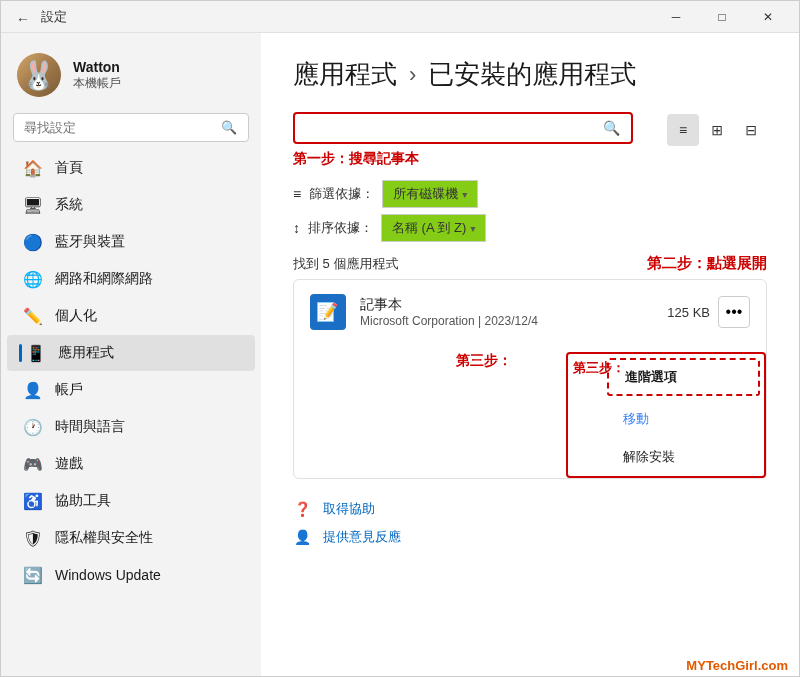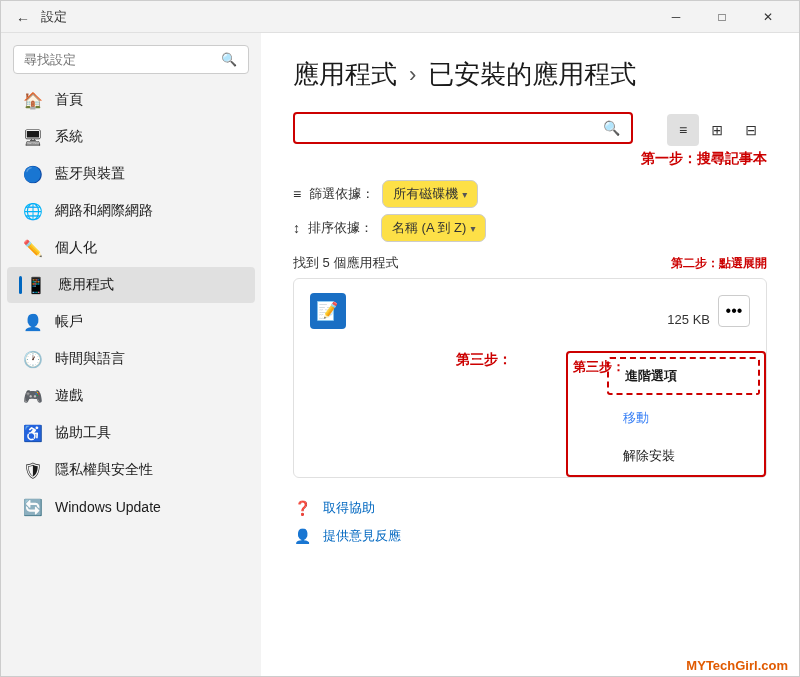--- a/index.html
+++ b/index.html
@@ -42,21 +42,21 @@
     .page-title { font-size: 26px; font-weight: 300; color: #1a1a1a; margin-bottom: 20px; display: flex; align-items: center; gap: 8px; }
     .breadcrumb-sep { font-size: 22px; color: #555; margin: 0 4px; }
 
     
     .app-search-box { display: flex; align-items: center; border: 2px solid #cc0000; border-radius: 4px; padding: 6px 10px; gap: 6px; width: 340px; margin-bottom: 4px; }
     .app-search-box input { border: none; outline: none; font-size: 14px; flex: 1; background: transparent; }
 
     .step-label { font-size: 14px; font-weight: 700; color: #cc0000; margin-bottom: 12px; }
 
     .filter-row { display: flex; align-items: center; gap: 8px; margin: 6px 0; font-size: 13px; color: #333; }
-    .filter-select { display: flex; align-items: center; gap: 4px; background: #fde047; border: 1px solid #ccc; border-radius: 7px; padding: 4px 10px; cursor: pointer; font-size: 13px; }
+    .filter-select { display: flex; align-items: center; gap: 4px; background: #84cc16; border: 1px solid #ccc; border-radius: 0; padding: 4px 10px; cursor: pointer; font-size: 13px; }
     .filter-select .chevron { font-size: 10px; color: #555; }
 
     
     .app-card { border: 1px solid #e0e0e0; border-radius: 6px; padding: 0; overflow: visible; position: relative; }
     .app-card-inner { display: flex; align-items: center; padding: 14px 16px; gap: 14px; }
     .app-card-icon { width: 36px; height: 36px; background: #1a6fc4; border-radius: 4px; display: flex; align-items: center; justify-content: center; color: #fff; font-size: 18px; flex-shrink: 0; }
     .app-card-info { flex: 1; }
     .app-card-name { font-size: 14px; font-weight: 500; color: #1a1a1a; }
     .app-card-meta { font-size: 12px; color: #555; }
     .app-card-size { font-size: 13px; color: #333; margin-right: 8px; }
@@ -75,41 +75,50 @@
     .bottom-link-icon { width: 20px; height: 20px; display: flex; align-items: center; justify-content: center; font-size: 14px; }
 
     
     .view-toggles { display: flex; gap: 2px; margin-left: auto; }
     .view-btn { width: 32px; height: 32px; display: flex; align-items: center; justify-content: center; cursor: pointer; border-radius: 4px; border: 1px solid transparent; font-size: 14px; color: #333; }
     .view-btn.active { background: #e0e0e0; }
 
     .watermark { position: fixed; bottom: 4px; right: 12px; font-size: 13px; font-weight: 700; color: #1a6fc4; }
     .watermark span { color: #e05a00; }
 
-    .app-row-right { display: flex; align-items: flex-end; margin-left: auto; }
+    .app-row-right { display: flex; align-items: center; margin-left: auto; }
   </style>
 </head>
 <body>
 
 <div class="window">
 
   <div class="titlebar">
     <div class="titlebar-back">←</div>
     <span class="titlebar-title">設定</span>
     <div class="titlebar-controls">
       <div class="titlebar-btn">─</div>
       <div class="titlebar-btn">□</div>
       <div class="titlebar-btn close">✕</div>
     </div>
   </div>
 
   <div class="main">
 
     <div class="sidebar">
 
+      <div class="user-profile">
+        <div class="avatar">
+          <div class="avatar-img"></div>
+        </div>
+        <div class="user-info">
+          <span class="user-name">Watton</span>
+          <span class="user-subtitle">本機帳戶</span>
+        </div>
+      </div>
 
       <div class="search-box">
         <input type="text" placeholder="尋找設定" style="">
         <span class="search-icon">🔍</span>
       </div>
 
       <div>
         <div class="nav-item">
           <span class="nav-icon">🏠</span>
           <span>首頁</span>
@@ -176,47 +185,55 @@
           <input type="text" style="font-size: 14px; border: none; outline: none; flex: 1 1 0%; background: transparent;">
           <span style="font-size:14px; color:#555;">🔍</span>
         </div>
         <div class="view-toggles">
           <div class="view-btn active">≡</div>
           <div class="view-btn">⊞</div>
           <div class="view-btn">⊟</div>
         </div>
       </div>
 
-      <div class="step-label" style="margin-top:2px;text-align:right;">第一步：搜尋記事本</div>
+      <div class="step-label" style="margin-top:2px;">第一步：搜尋記事本</div>
 
       <div class="filter-row">
         <span style="font-size:14px;">≡</span>
         <span>篩選依據：</span>
         <div class="filter-select">
           <span>所有磁碟機</span>
           <span class="chevron">▾</span>
         </div>
       </div>
       <div class="filter-row">
         <span style="font-size:14px;">↕</span>
         <span>排序依據：</span>
         <div class="filter-select">
           <span>名稱 (A 到 Z)</span>
           <span class="chevron">▾</span>
         </div>
       </div>
 
       <div style="display:flex; align-items:center; margin:12px 0 6px;">
         <span style="font-size:13px; color:#333;">找到 5 個應用程式</span>
-        <span style="font-size:12px; font-weight:700; color:#cc0000; margin-left:auto;">第二步：點選展開</span>
+        <span style="font-size:15px; font-weight:700; color:#cc0000; margin-left:auto;">第二步：點選展開</span>
       </div>
 
       <div class="app-card">
         <div class="app-card-inner">
           <div class="app-card-icon">📝</div>
+          <div class="app-card-info">
+            <div class="app-card-name">記事本</div>
+            <div class="app-card-meta">
+              <span>Microsoft Corporation</span>
+              <span> | </span>
+              <span>2023/12/4</span>
+            </div>
+          </div>
           <div class="app-row-right">
             <span class="app-card-size">125 KB</span>
             <div class="app-card-menu">•••</div>
           </div>
         </div>
 
         <div style="display:flex; justify-content:flex-end; position:relative;">
           <div class="step3-wrapper" style="position:relative; margin-right:0;">
             <span class="step3-label">
               <span>第三步：</span>

